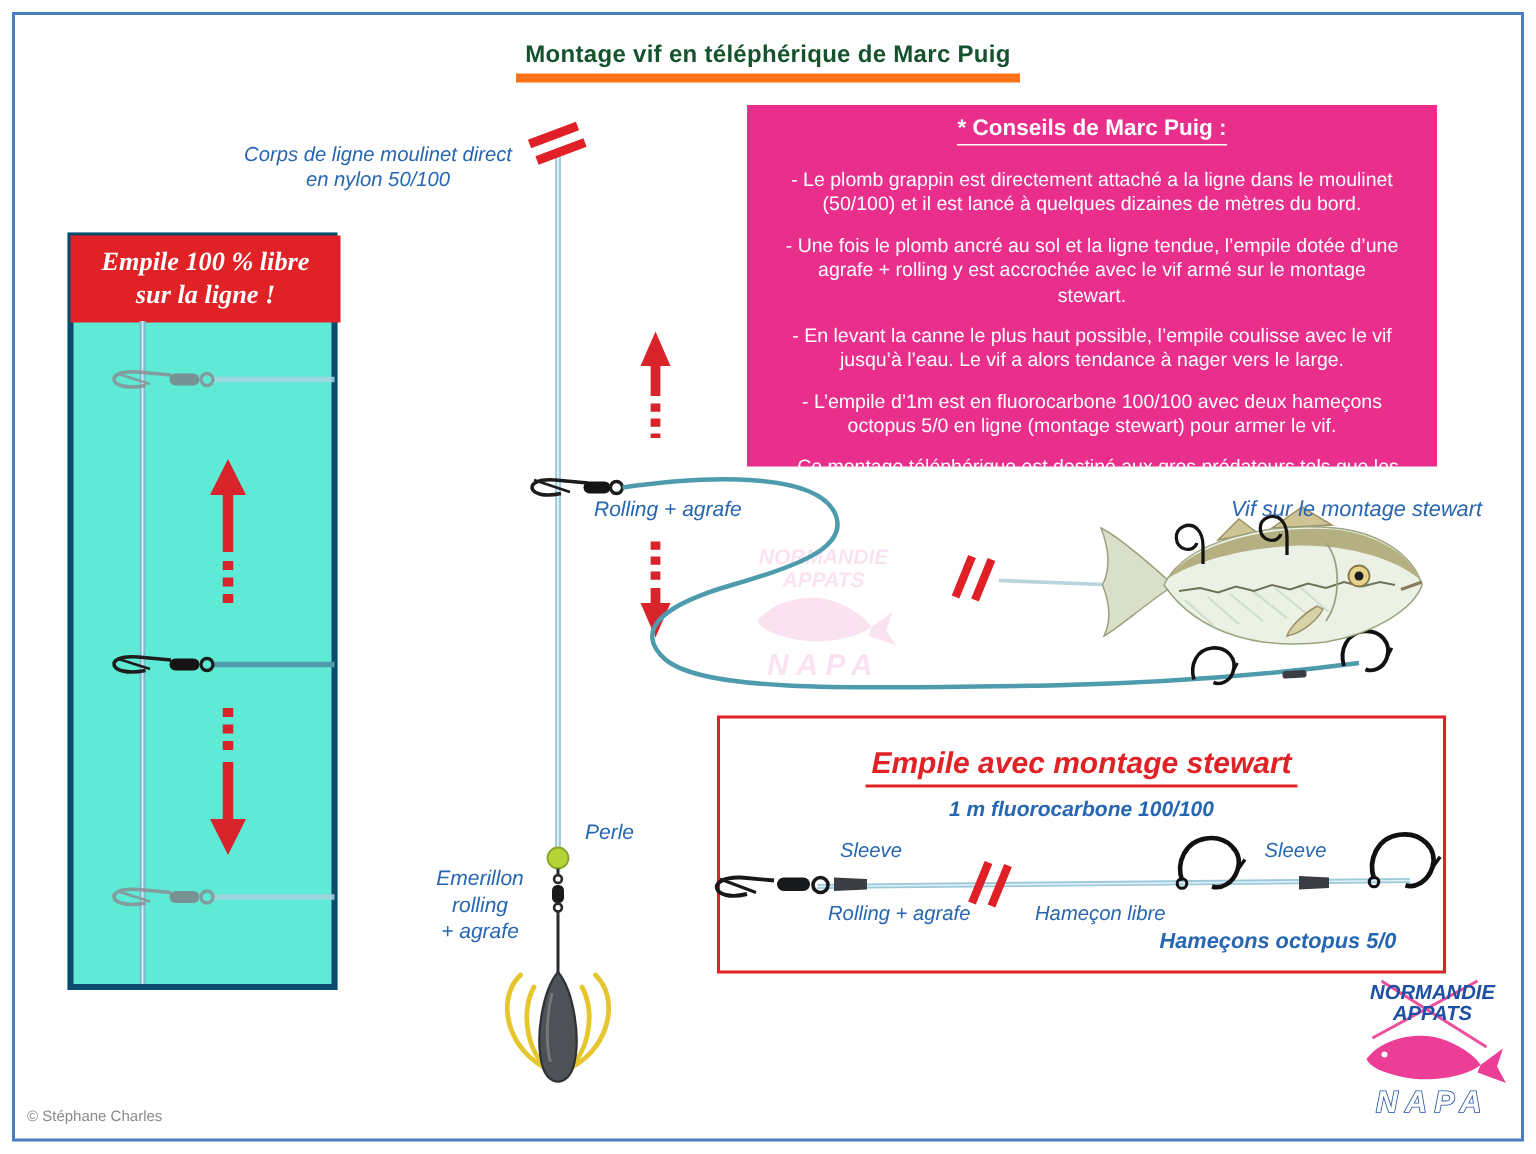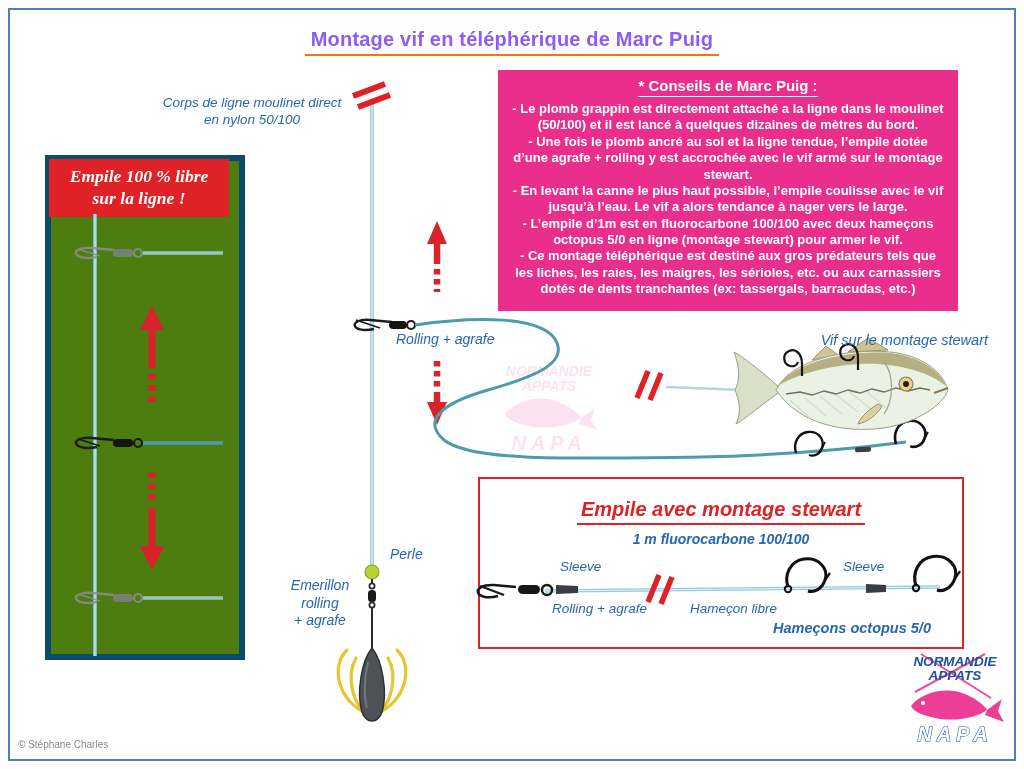--- a/index.html
+++ b/index.html
@@ -7,35 +7,35 @@
     position:relative;width:1024px;height:769px;background:#ffffff;
     font-family:"Liberation Sans",sans-serif;overflow:hidden;
   }
   .frame{position:absolute;inset:8px;border:2px solid #4a7ebf;pointer-events:none;z-index:0;}
   
   .boxes{position:absolute;inset:0;z-index:1;}
   #gfx{position:absolute;left:0;top:0;z-index:2;pointer-events:none;}
   .labels{position:absolute;inset:0;z-index:3;pointer-events:none;}
   
   .title-wrap{position:absolute;left:0;right:0;top:28px;text-align:center;}
-  .title{display:inline-block;font-size:20px;font-weight:bold;color:#8b5cf6;
-    border-bottom:2px solid #f97316;padding:0 6px 3px 6px;letter-spacing:.2px;}
-  
-  .left-panel{position:absolute;left:45px;top:155px;width:200px;height:505px;
-    border:6px solid #0c4a6e;background:#4d7c0f;box-sizing:border-box;}
+  .title{display:inline-block;font-size:16px;font-weight:bold;color:#14532d;
+    border-bottom:6px solid #f97316;padding:0 6px 3px 6px;letter-spacing:.2px;}
+  
+  .left-panel{position:absolute;left:45px;top:155px;width:180px;height:505px;
+    border:4px solid #0c4a6e;background:#5eead4;box-sizing:border-box;}
   .left-panel-head{position:absolute;left:-2px;top:-2px;width:180px;height:58px;
     background:#e02126;color:#ffffff;display:flex;align-items:center;justify-content:center;
     font-family:"Liberation Serif",serif;font-style:italic;font-weight:bold;font-size:17.5px;
     text-align:center;line-height:1.25;white-space:pre-line;}
   
   .conseils{position:absolute;left:498px;top:70px;width:460px;height:241px;
     background:#ea2e8c;color:#ffffff;box-sizing:border-box;padding:7px 12px;text-align:center;}
   .conseils-title{display:inline-block;font-size:15px;font-weight:bold;
     border-bottom:1.6px solid #ffffff;padding-bottom:2px;margin-bottom:4px;}
-  .conseils p{margin:0;font-size:13px;font-weight:bold;line-height:1.26;}
+  .conseils p{margin:11px;font-size:13px;font-weight:normal;line-height:1.26;}
   
   .stewart-box{position:absolute;left:478px;top:477px;width:486px;height:172px;
     border:2px solid #e02126;background:#ffffff;box-sizing:border-box;text-align:center;}
   .stewart-title{display:inline-block;margin-top:19px;font-size:20px;font-weight:bold;
     font-style:italic;color:#e02126;border-bottom:2px solid #e02126;padding:0 4px 2px 4px;}
   .stewart-fluoro{margin-top:6px;font-size:14px;font-weight:bold;font-style:italic;color:#2766b1;}
   
   .lbl{position:absolute;font-style:italic;color:#2766b1;font-size:13.5px;line-height:1.25;
     white-space:pre-line;text-align:center;}
   .lbl.center{text-align:center;}

